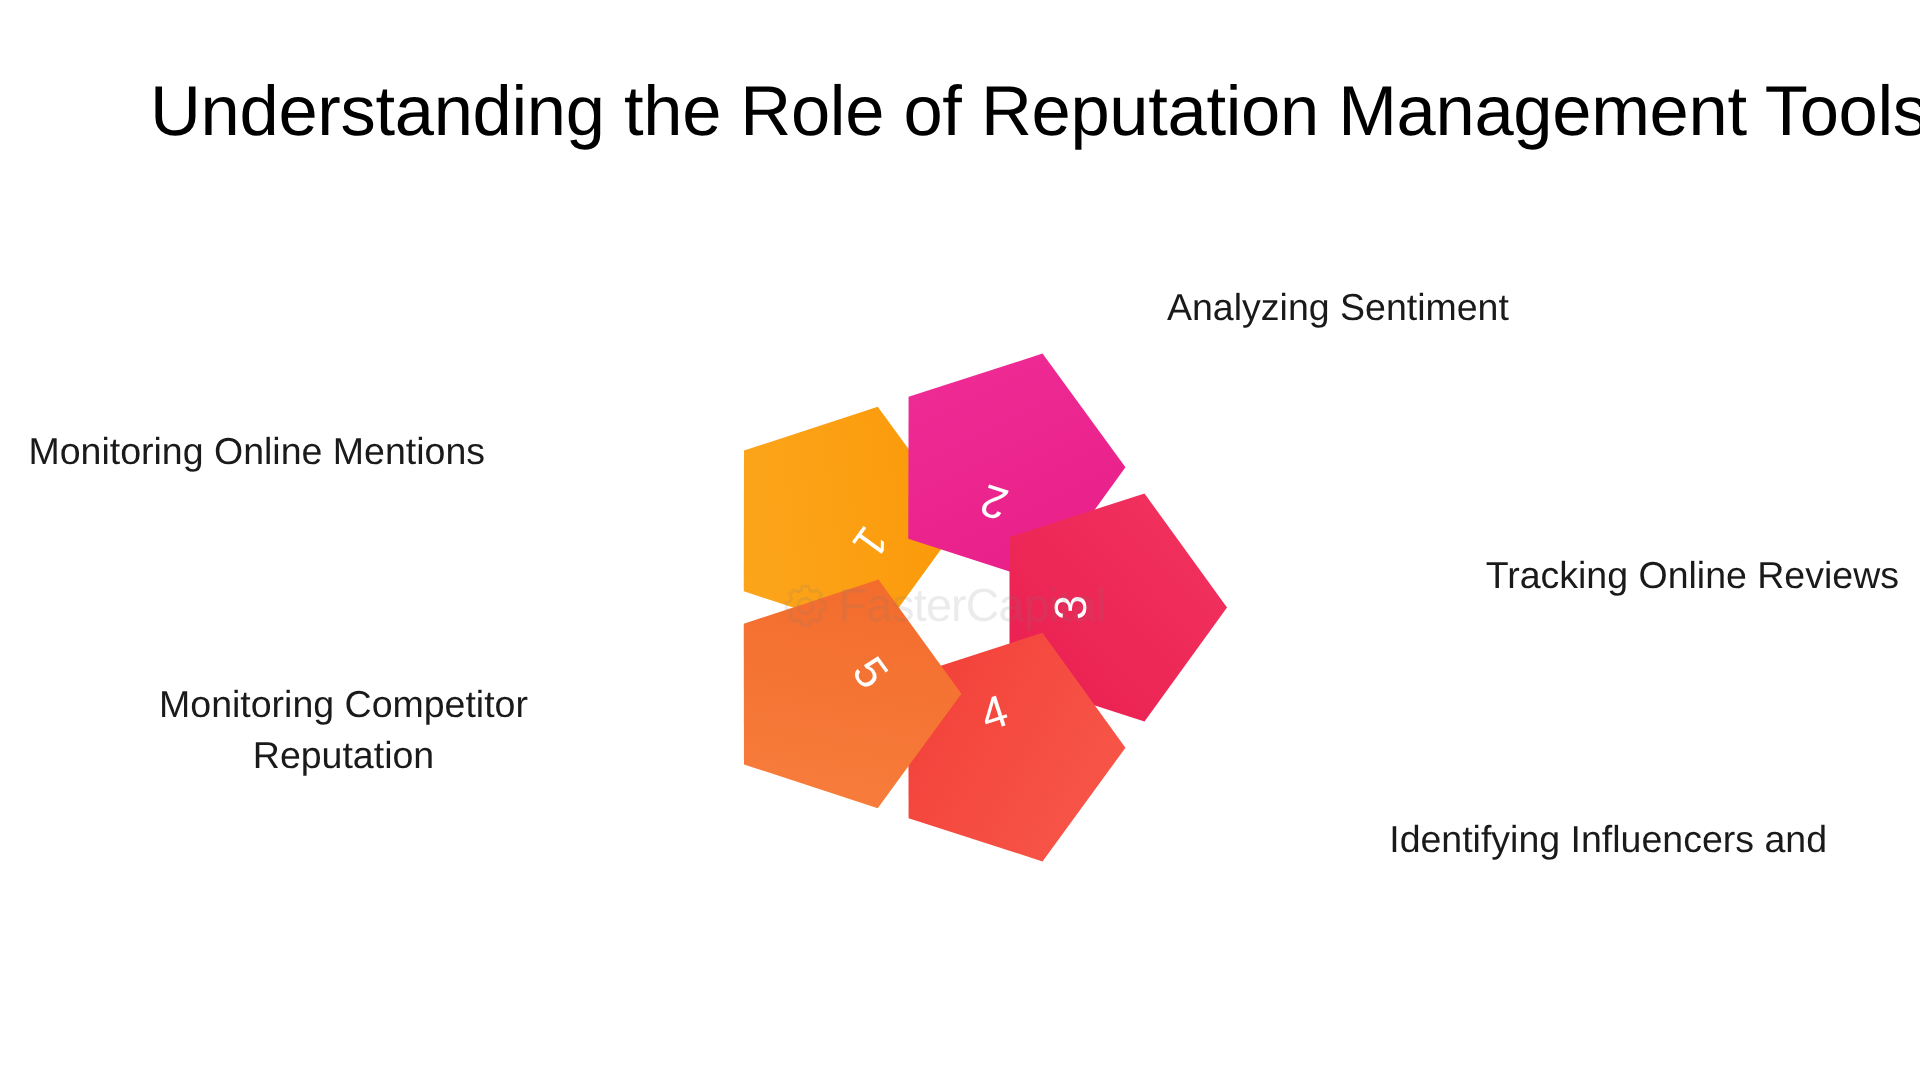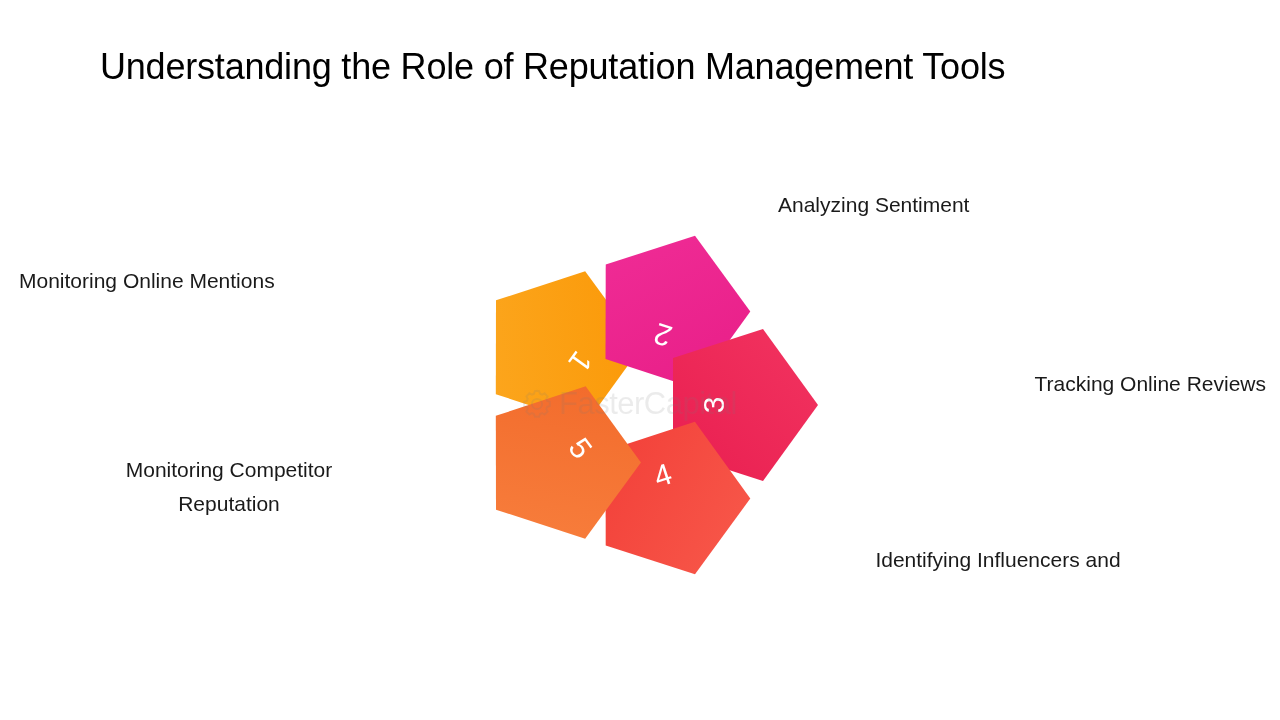--- a/index.html
+++ b/index.html
@@ -23,21 +23,21 @@
     background: #ffffff;
   }
 
   
   #page-title {
     position: absolute;
     left: 100px;
     top: 20px;
     width: 1080px;
     font-family: "Liberation Sans", sans-serif;
-    font-size: 36px;
+    font-size: 47px;
     font-weight: 400;
     line-height: 46px;
     letter-spacing: -0.2px;
     color: #000000;
     white-space: nowrap;
   }
 
   
   #diagram {
     position: absolute;
@@ -82,31 +82,31 @@
   }
   #watermark .wm-gear {
     flex: 0 0 auto;
     line-height: 0;
   }
 
   
   .callout {
     position: absolute;
     font-family: "Liberation Sans", sans-serif;
-    font-size: 21px;
+    font-size: 25px;
     font-weight: 400;
     line-height: 34px;
     color: #1a1a1a;
   }
   .callout .line { display: block; white-space: nowrap; }
 
-  #label-1 { left: 19px;  top: 264px; width: 420px; text-align: left; }
+  #label-1 { left: 19px;  top: 284px; width: 420px; text-align: left; }
   #label-2 { left: 778px; top: 188px; width: 440px; text-align: left; }
   #label-3 { left: 846px; top: 367px; width: 420px; text-align: right; }
-  #label-4 { left: 778px; top: 543px; width: 440px; text-align: center; }
+  #label-4 { left: 778px; top: 543px; width: 440px; text-align: right; }
   #label-5 { left: 19px;  top: 453px; width: 420px; text-align: center; }
 </style>
 </head>
 <body>
 
 <div id="slide">
 
   <h1 id="page-title">Understanding the Role of Reputation Management Tools</h1>
 
   <div id="diagram">

